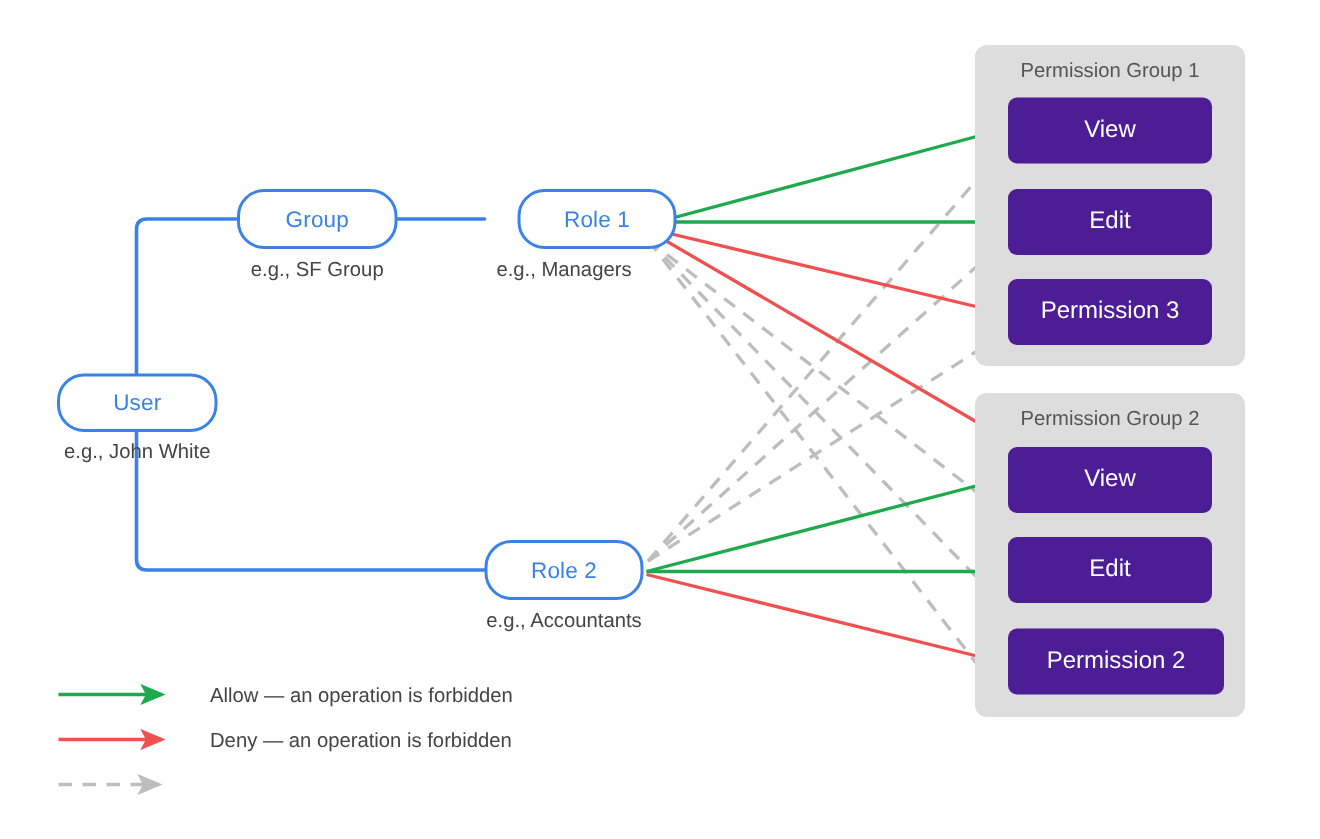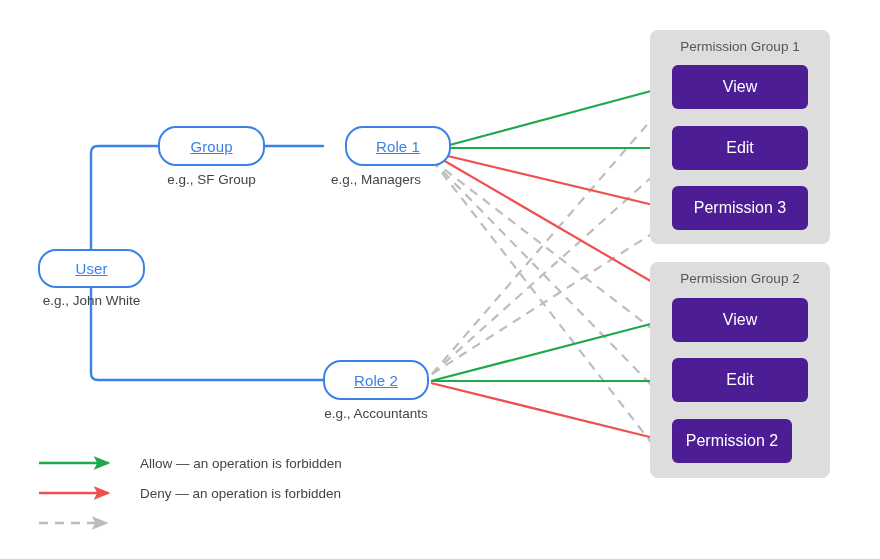--- a/index.html
+++ b/index.html
@@ -37,21 +37,20 @@
     border: 2px solid #3b82e8;
     border-radius: 18px;
     background: #ffffff;
     display: flex;
     align-items: center;
     justify-content: center;
     color: #3b82e8;
     font-size: 15px;
     letter-spacing: .1px;
     z-index: 3;
-    text-decoration: underline;
   }
   .caption {
     position: absolute;
     color: #444444;
     font-size: 13.5px;
     text-align: center;
     white-space: nowrap;
     z-index: 3;
   }
 
@@ -165,21 +164,21 @@
   </div>
   <div class="perm" style="left:672px; top:65px; width:136px; height:44px;">View</div>
   <div class="perm" style="left:672px; top:126px; width:136px; height:44px;">Edit</div>
   <div class="perm" style="left:672px; top:186px; width:136px; height:44px;">Permission 3</div>
 
   <div class="panel" style="left:650px; top:262px; width:180px; height:216px;">
     <div class="panel-title">Permission Group 2</div>
   </div>
   <div class="perm" style="left:672px; top:298px; width:136px; height:44px;">View</div>
   <div class="perm" style="left:672px; top:358px; width:136px; height:44px;">Edit</div>
-  <div class="perm" style="left:672px; top:419px; width:120px; height:44px;">Permission 2</div>
+  <div class="perm" style="left:672px; top:419px; width:144px; height:44px;">Permission 2</div>
 
   <div class="entity" style="left:38px; top:249px; width:107px; height:39px;">User</div>
   <div class="caption" style="left:38px; top:293px; width:107px;">e.g., John White</div>
 
   <div class="entity" style="left:158px; top:126px; width:107px; height:40px;">Group</div>
   <div class="caption" style="left:158px; top:172px; width:107px;">e.g., SF Group</div>
 
   <div class="entity" style="left:323px; top:126px; width:106px; height:40px;margin-left:22px;">Role 1</div>
   <div class="caption" style="left:323px; top:172px; width:106px;">e.g., Managers</div>
 

